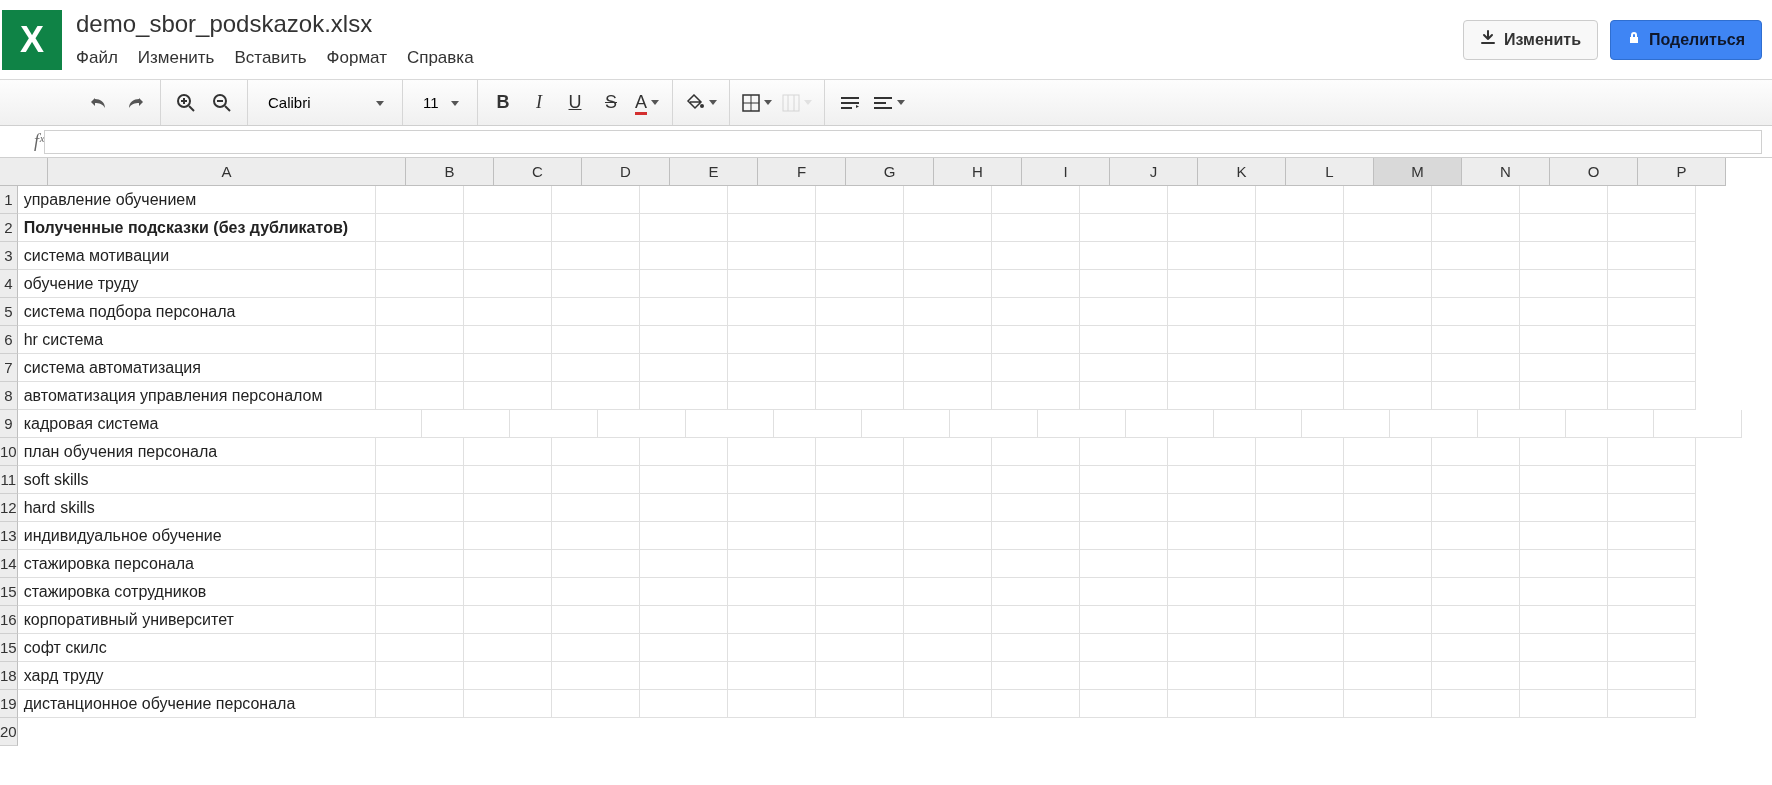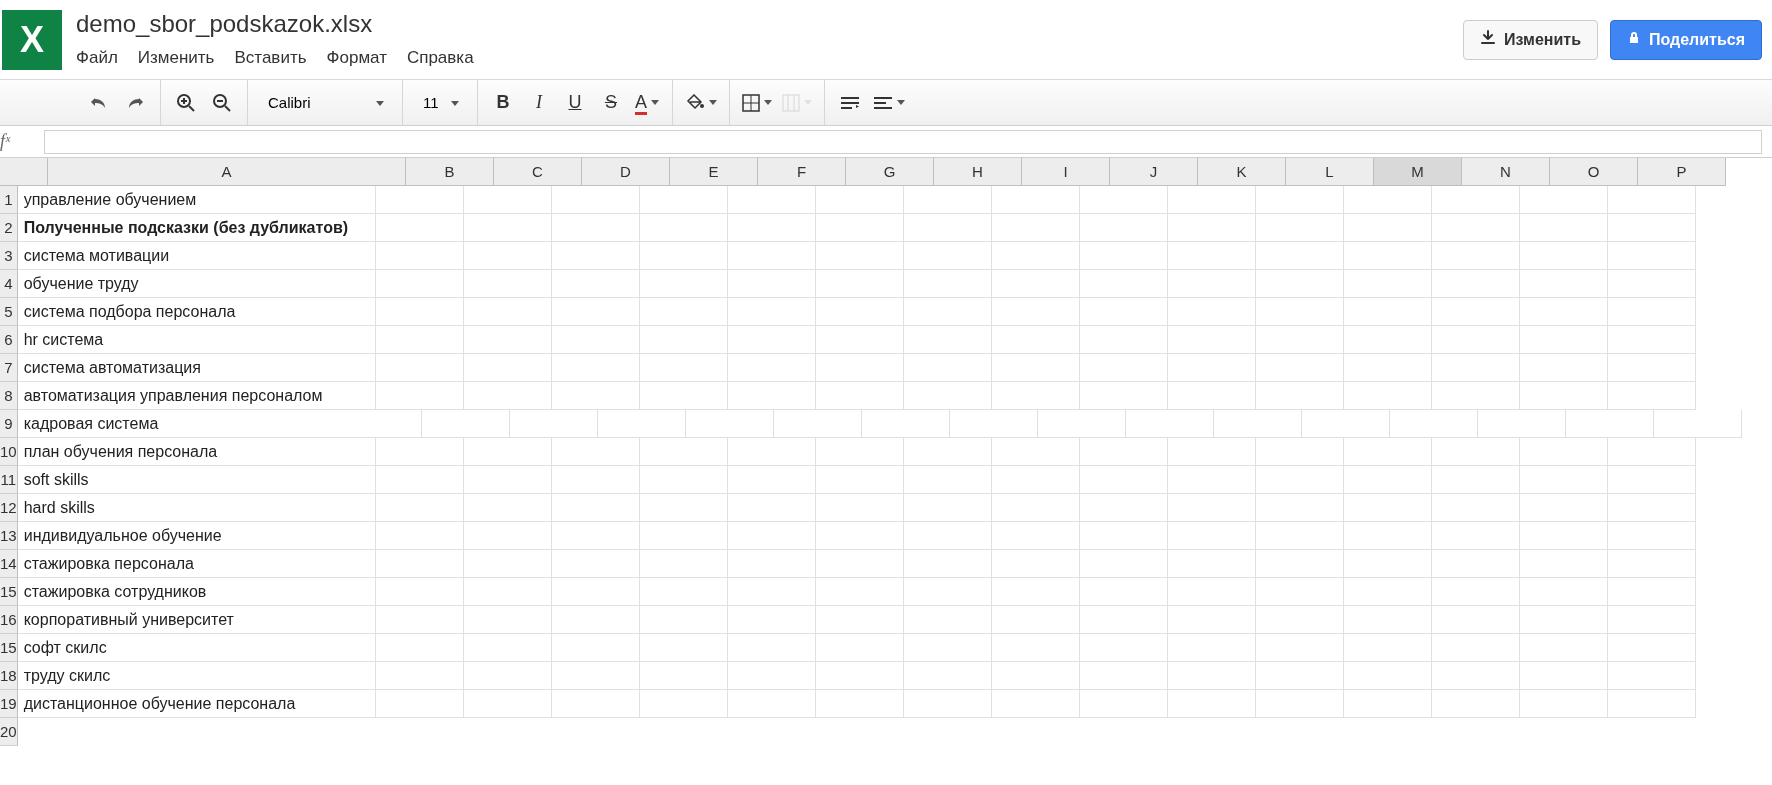--- a/index.html
+++ b/index.html
@@ -65,21 +65,21 @@
     cursor: pointer;
   }
   .btn-secondary {
     background: #f8f8f8;
     border: 1px solid #ccc;
     color: #333;
   }
   .btn-primary {
     background: #3f85f4;
     border: 1px solid #2f6ed0;
-    color: #ffffff;
+    color: #0f172a;
   }
   .icon { display: inline-block; }
   
   .toolbar {
     height: 46px;
     background: linear-gradient(#fdfdfd,#f0f0f0);
     border-bottom: 1px solid #cfcfcf;
     display: flex;
     align-items: center;
     padding: 0 0 0 74px;
@@ -134,21 +134,21 @@
   
   .formula-bar {
     height: 32px;
     display: flex;
     align-items: center;
     border-bottom: 1px solid #cfcfcf;
     background: #fff;
   }
   .fx-label {
     width: 44px;
-    text-align: left;
+    text-align: right;
     font-style: italic;
     font-size: 18px;
     color: #666;
     font-family: Georgia, serif;
   }
   .fx-input {
     flex: 1;
     height: 24px;
     border: 1px solid #d0d0d0;
     margin-right: 10px;
@@ -698,21 +698,21 @@
             <div class="cell" style="width: 88px;"></div>
             <div class="cell" style="width: 88px;"></div>
             <div class="cell" style="width: 88px;"></div>
             <div class="cell" style="width: 88px;"></div>
             <div class="cell" style="width: 88px;"></div>
             <div class="cell" style="width: 88px;"></div>
             <div class="cell" style="width: 88px;"></div>
             <div class="cell" style="width: 88px;"></div>
           </div>
           <div class="row">
-            <div class="cell" style="width: 358px;">труду скилс</div>
+            <div class="cell" style="width: 358px;">хард труду</div>
             <div class="cell" style="width: 88px;"></div>
             <div class="cell" style="width: 88px;"></div>
             <div class="cell" style="width: 88px;"></div>
             <div class="cell" style="width: 88px;"></div>
             <div class="cell" style="width: 88px;"></div>
             <div class="cell" style="width: 88px;"></div>
             <div class="cell" style="width: 88px;"></div>
             <div class="cell" style="width: 88px;"></div>
             <div class="cell" style="width: 88px;"></div>
             <div class="cell" style="width: 88px;"></div>

